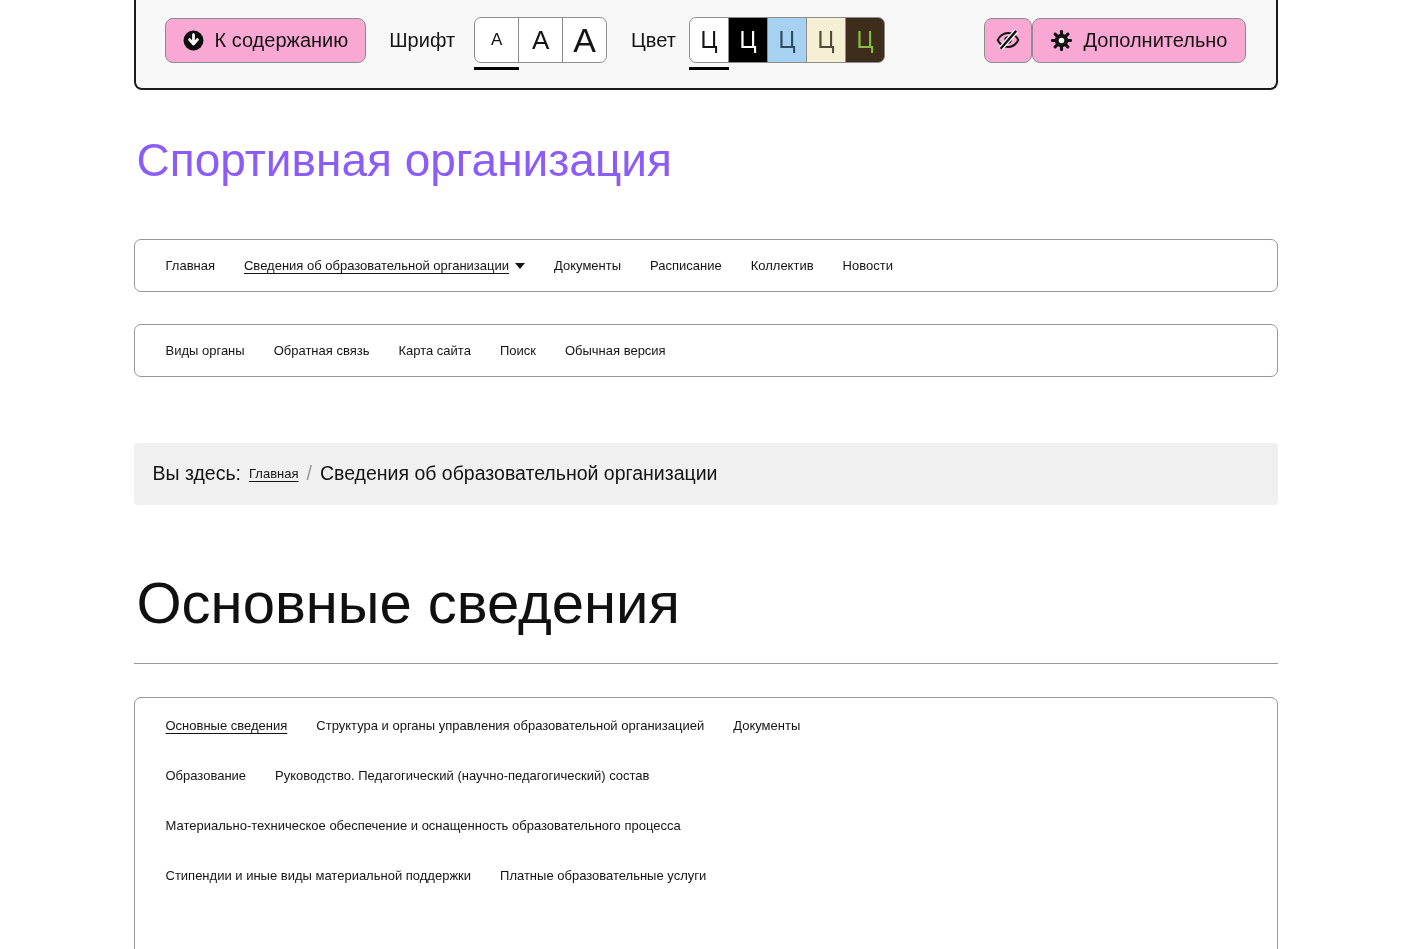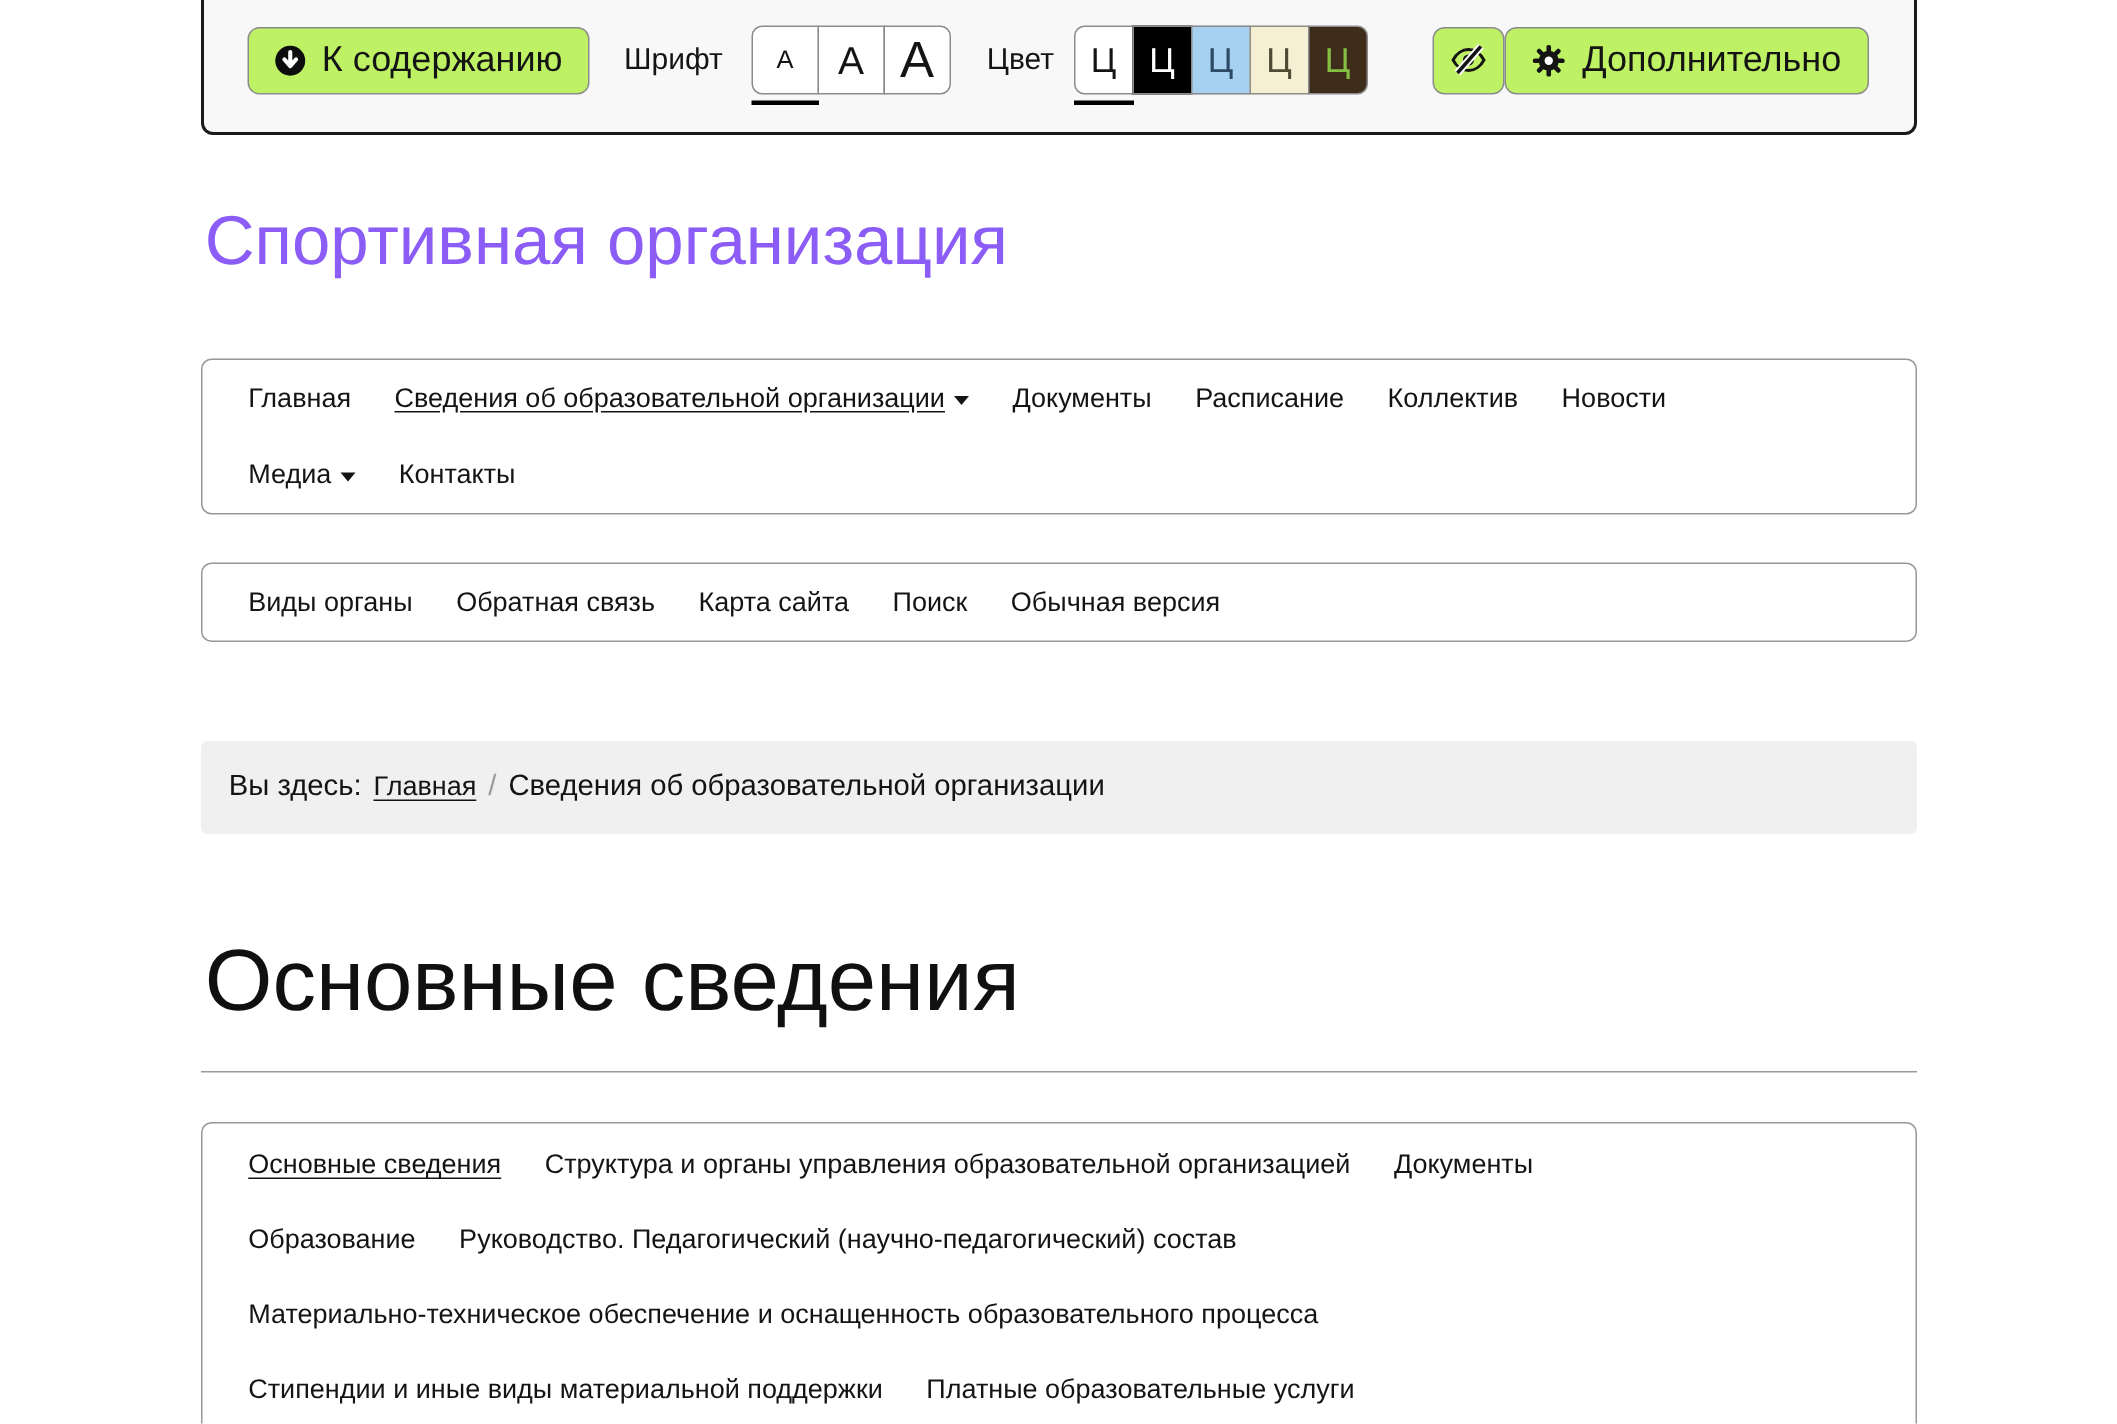--- a/index.html
+++ b/index.html
@@ -13,24 +13,24 @@
 
   
   .toolbar {
     border: 2px solid #1b1b1b; border-top: none;
     border-radius: 0 0 8px 8px;
     background: #f8f8f8;
     padding: 17px 30px 25px 29px;
     display: flex; align-items: center;
   }
   .btn {
-    background: #bef264; border: 1px solid #8c8c8c; border-radius: 8px;
+    background: #f9a8d4; border: 1px solid #8c8c8c; border-radius: 8px;
     height: 45px; padding: 0 17px;
     display: inline-flex; align-items: center; gap: 11px;
-    font-family: inherit; font-size: 24px; color: #141414; cursor: pointer;
+    font-family: inherit; font-size: 20px; color: #141414; cursor: pointer;
     white-space: nowrap;
   }
   .tool-label { font-size: 20px; color: #141414; }
   .lbl-font { margin-left: 23px; margin-right: 19px; }
   .lbl-color { margin-left: 24px; margin-right: 13px; }
   .seg { display: flex; }
   .seg-cell {
     height: 46px; border: 1px solid #8c8c8c; background: #ffffff;
     margin-left: -1px; position: relative; cursor: pointer;
     display: flex; align-items: center; justify-content: center;
@@ -61,21 +61,21 @@
 
   
   .navbox {
     border: 1px solid #979797; border-radius: 7px;
     padding: 0 31px; background: #fff;
   }
   .nav-main { margin-top: 52px; }
   .nav-secondary { margin-top: 32px; }
   .nav-row { display: flex; align-items: center; gap: 29px; height: 51px; }
   .navbox a, .crumb a {
-    color: #141414; text-decoration: none; font-size: 18px; white-space: nowrap;
+    color: #141414; text-decoration: none; font-size: 13px; white-space: nowrap;
   }
   a.u { text-decoration: underline; text-underline-offset: 3px; }
   .caret {
     display: inline-block; width: 0; height: 0; margin-left: 6px;
     border-left: 5px solid transparent; border-right: 5px solid transparent;
     border-top: 6px solid #141414; vertical-align: middle;
   }
 
   
   .crumb {
@@ -174,26 +174,20 @@
     <div class="nav-row">
       <a>Главная</a>
       <span>
         <a class="u">Сведения об образовательной организации</a><span class="caret"></span>
       </span>
       <a>Документы</a>
       <a>Расписание</a>
       <a>Коллектив</a>
       <a>Новости</a>
     </div>
-    <div class="nav-row">
-      <span>
-        <a>Медиа</a><span class="caret"></span>
-      </span>
-      <a>Контакты</a>
-    </div>
   </nav>
 
   <nav class="navbox nav-secondary">
     <div class="nav-row">
       <a>Виды органы</a>
       <a>Обратная связь</a>
       <a>Карта сайта</a>
       <a>Поиск</a>
       <a>Обычная версия</a>
     </div>

